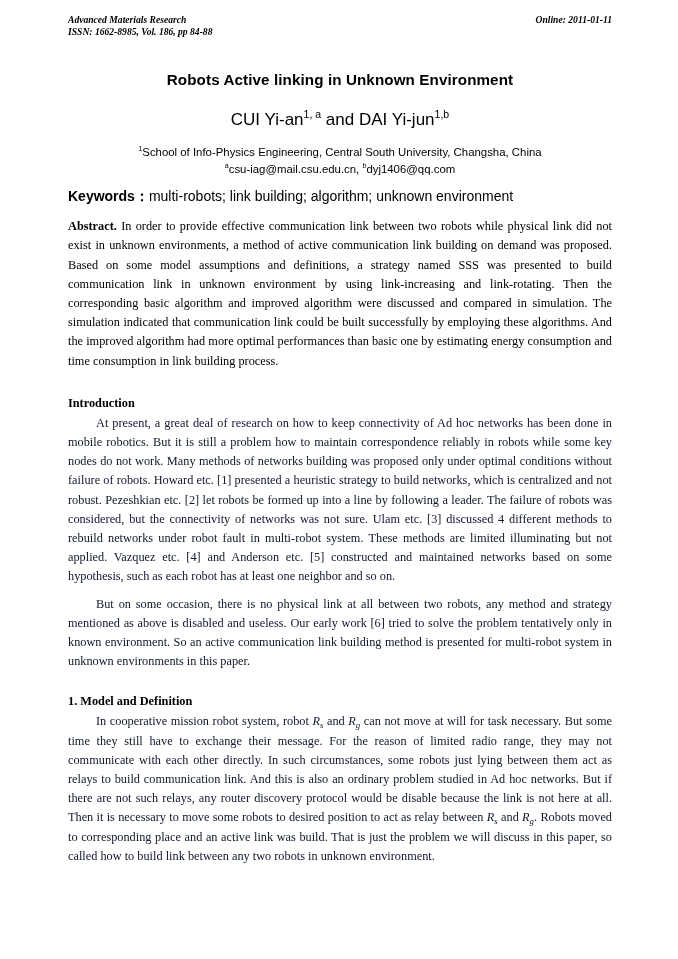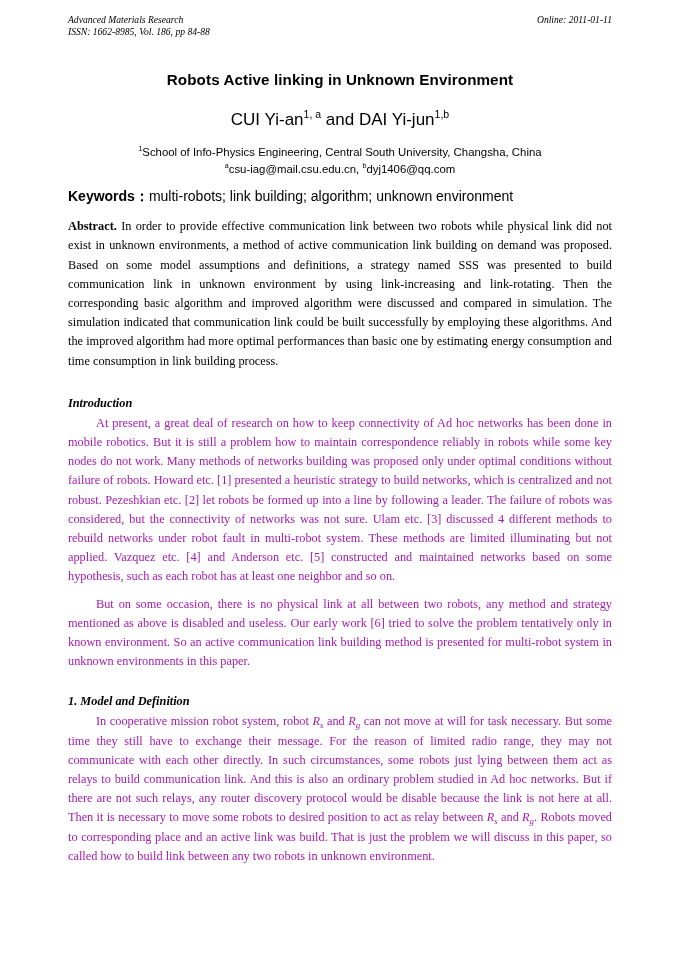--- a/index.html
+++ b/index.html
@@ -25,20 +25,21 @@
 
   
   .masthead {
     position: relative;
     font-family: "Liberation Serif", "DejaVu Serif", serif;
     font-style: italic;
     font-size: 9.6px;
     line-height: 12.1px;
     color: #000;
     margin-bottom: 9px;
+    font-weight: bold;
   }
   .masthead-left {
     display: block;
     width: 420px;
   }
   .masthead-line { display: block; white-space: nowrap; }
   .masthead-right {
     position: absolute;
     right: 0;
     top: 0;
@@ -116,30 +117,29 @@
   }
 
   .heading {
     margin-top: 24px;
     margin-bottom: 2px;
     font-family: "Liberation Serif", "DejaVu Serif", serif;
     font-weight: bold;
     font-size: 12.3px;
     line-height: 17px;
     color: #000;
-    font-style: italic;
   }
   .heading.tight { margin-top: 22px; }
 
   p.body {
     margin: 0;
     font-family: "Liberation Serif", "DejaVu Serif", serif;
     font-size: 12.3px;
     line-height: 19.2px;
-    color: #a21caf;
+    color: #0f172a;
     text-align: justify;
     text-justify: inter-word;
     text-indent: 28px;
   }
   p.body + p.body { margin-top: 8px; }
 
   .mvar {
     font-style: italic;
   }
   .mvar sub {

